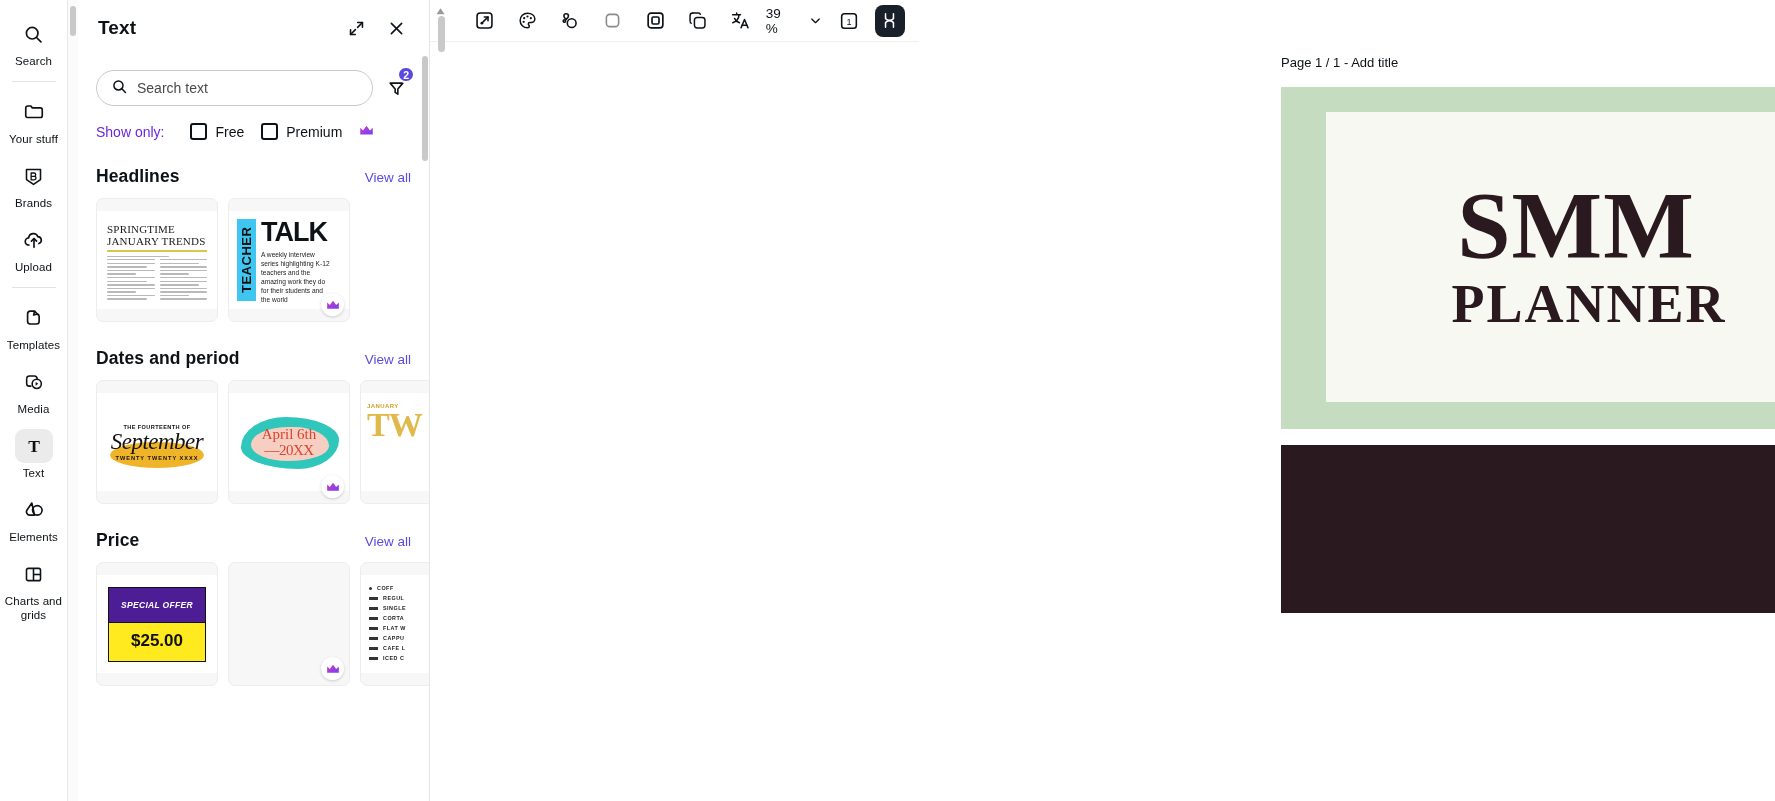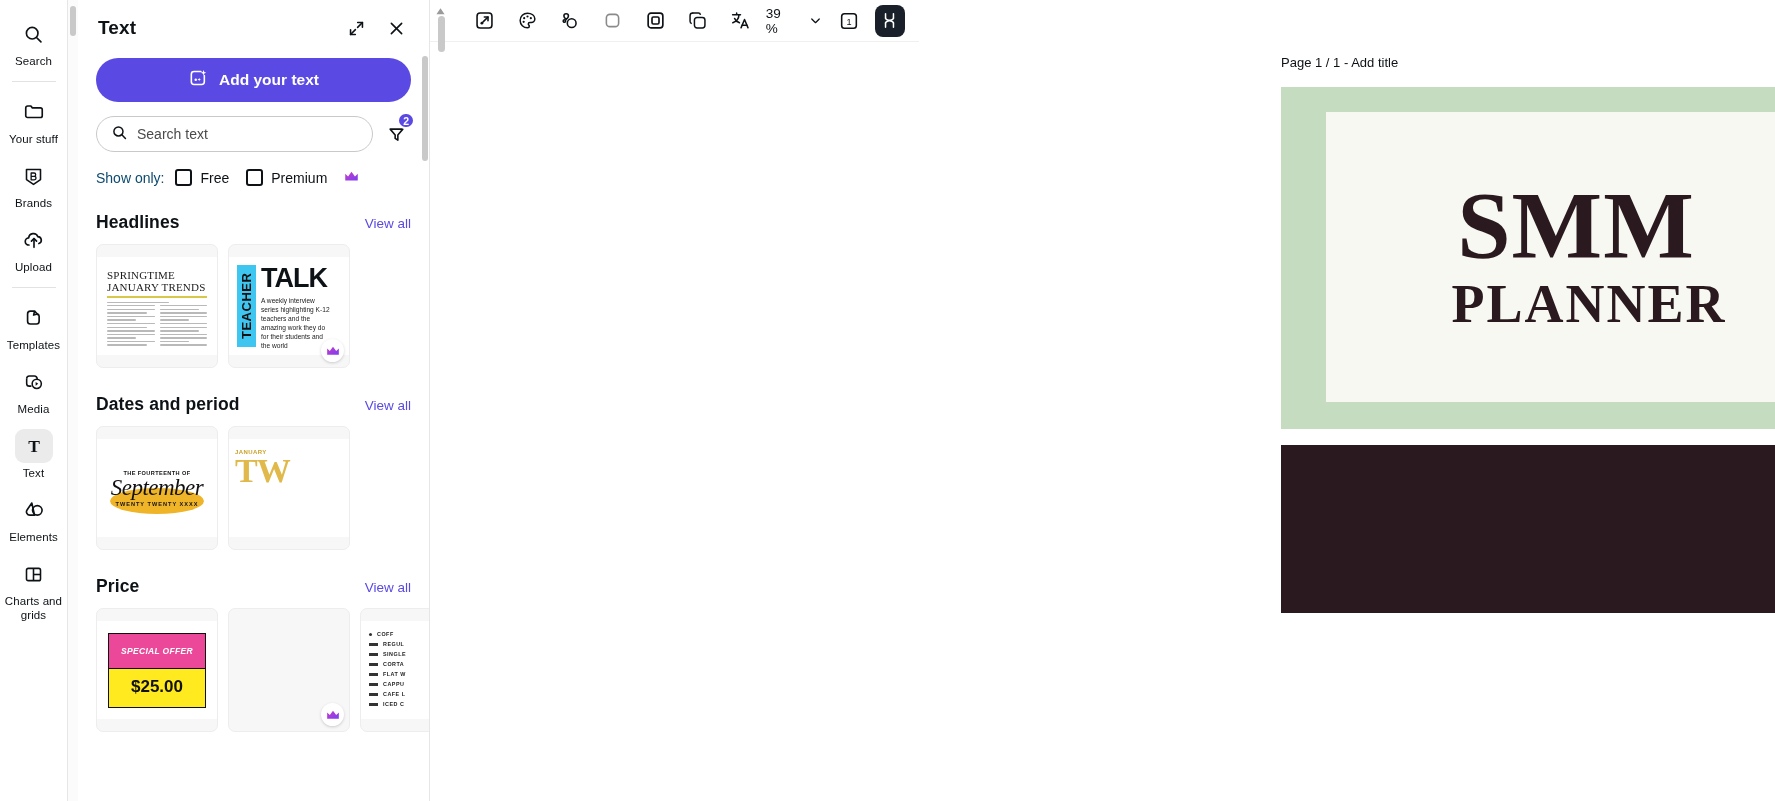--- a/index.html
+++ b/index.html
@@ -93,21 +93,21 @@
     position: absolute; top: -6px; right: -4px;
     min-width: 17px; height: 17px; border-radius: 9px;
     background: #5a4ae3; color: #fff; font-size: 10.5px; font-weight: bold;
     display: flex; align-items: center; justify-content: center; padding: 0 4px;
     border: 2px solid #fff;
   }
 
   .showonly {
     display: flex; align-items: center; gap: 8px; margin-top: 17px; font-size: 14px;
   }
-  .showonly .lbl { color: #0c4a6e; margin-right: 3px; }
+  .showonly .lbl { color: #6d28d9; margin-right: 18px; }
   .cb {
     width: 17px; height: 17px; border: 2px solid #0d1216; border-radius: 3px;
     cursor: pointer; background: #fff;
   }
   .cb-text { font-size: 14px; margin-right: 9px; }
 
   .sec-head {
     display: flex; align-items: baseline; margin-top: 26px; margin-bottom: 11px;
   }
   .sec-title { font-size: 17.5px; font-weight: bold; letter-spacing: .1px; }
@@ -214,21 +214,21 @@
   .jan { padding: 10px 0 0 6px; }
   .jan-top { font-size: 6px; font-weight: bold; color: #c9a227; letter-spacing: .4px; }
   .jan-big {
     font-family: "Liberation Serif", serif; font-size: 34px; line-height: 32px;
     font-weight: bold; color: #e0b94a; letter-spacing: -1px;
   }
 
   .offer { display:flex; align-items:center; justify-content:center; height:100%; }
   .offer-card { width: 98px; }
   .offer-red {
-    background: #ec4899; color: #fff; font-style: italic; font-weight: bold;
+    background: #4c1d95; color: #fff; font-style: italic; font-weight: bold;
     font-size: 8.5px; text-align: center; padding: 12px 0; letter-spacing: .3px;
     border: 1.5px solid #111;
   }
   .offer-yellow {
     background: #ffe91f; color: #111; font-weight: bold; font-size: 17px;
     text-align: center; padding: 8px 0 10px; border: 1.5px solid #111; border-top: none;
     font-family: "Liberation Sans", sans-serif;
   }
 
   .donut { display:flex; align-items:center; justify-content:center; height:100%; }
@@ -447,31 +447,20 @@
           </div>
           <div class="hbtn">
             <svg width="19" height="19" viewBox="0 0 24 24" fill="none" stroke="#0d1216" stroke-width="2" stroke-linecap="round">
               <line x1="5.5" y1="5.5" x2="18.5" y2="18.5"></line>
                 <line x1="18.5" y1="5.5" x2="5.5" y2="18.5"></line>
             </svg>
           </div>
         </div>
       </div>
 
-      <button class="add-text-btn">
-        <span>
-          <svg width="20" height="20" viewBox="0 0 24 24" fill="none" stroke="#fff" stroke-width="1.9" stroke-linecap="round" stroke-linejoin="round">
-            <path d="M15.5 4.2H7.2A3.2 3.2 0 0 0 4 7.4v9.2a3.2 3.2 0 0 0 3.2 3.2h9.2a3.2 3.2 0 0 0 3.2-3.2V9"></path>
-            <path d="M18.6 2.3 19.5 4.7 21.9 5.6 19.5 6.5 18.6 8.9 17.7 6.5 15.3 5.6 17.7 4.7z" fill="#fff" stroke="none"></path>
-            <circle cx="9.3" cy="14.2" r="1.5" fill="#fff" stroke="none"></circle>
-            <path d="M13.4 11.6 14 13.2 15.6 13.8 14 14.4 13.4 16 12.8 14.4 11.2 13.8 12.8 13.2z" fill="#fff" stroke="none"></path>
-          </svg>
-        </span>
-        <span>Add your text</span>
-      </button>
 
       <div class="search-row">
         <div class="search-box">
           <span>
             <svg width="17" height="17" viewBox="0 0 24 24" fill="none" stroke="#0d1216" stroke-width="2.1" stroke-linecap="round">
               <circle cx="10.5" cy="10.5" r="6.4"></circle>
                 <line x1="15.3" y1="15.3" x2="20.4" y2="20.4"></line>
             </svg>
           </span>
           <input type="text" placeholder="Search text" style="">
@@ -585,20 +574,43 @@
               <div class="sept-wrap">
                 <div class="sept-blob"></div>
                 <div class="sept-top">THE FOURTEENTH OF</div>
                 <div class="sept-main">September</div>
                 <div class="sept-bot">TWENTY TWENTY XXXX</div>
               </div>
             </div>
           </div>
         </div>
 
+        <div class="card">
+          <div class="card-inner">
+            <div class="art april">
+              <div class="april-blob"></div>
+              <div class="april-blob2"></div>
+              <div class="april-txt">
+                <div class="l1">April 6th</div>
+                <div class="l2">—20XX</div>
+              </div>
+            </div>
+          </div>
+          <div class="crown">
+            <svg width="14" height="12" viewBox="0 0 24 20">
+              <defs>
+                  <linearGradient id="cg2" x1="0" y1="0" x2="1" y2="1">
+                <stop offset="0%" stop-color="#c73cc7"></stop>
+                    <stop offset="100%" stop-color="#7b3ff2"></stop>
+              </linearGradient>
+                </defs>
+              <path d="M2 5.5 6.5 9.8 12 2.5 17.5 9.8 22 5.5v11H2z" fill="url(#cg2)"></path>
+            </svg>
+          </div>
+        </div>
 
         <div class="card">
           <div class="card-inner">
             <div class="art jan">
               <div class="jan-top">JANUARY</div>
               <div class="jan-big">TW</div>
             </div>
           </div>
         </div>
       </div>

